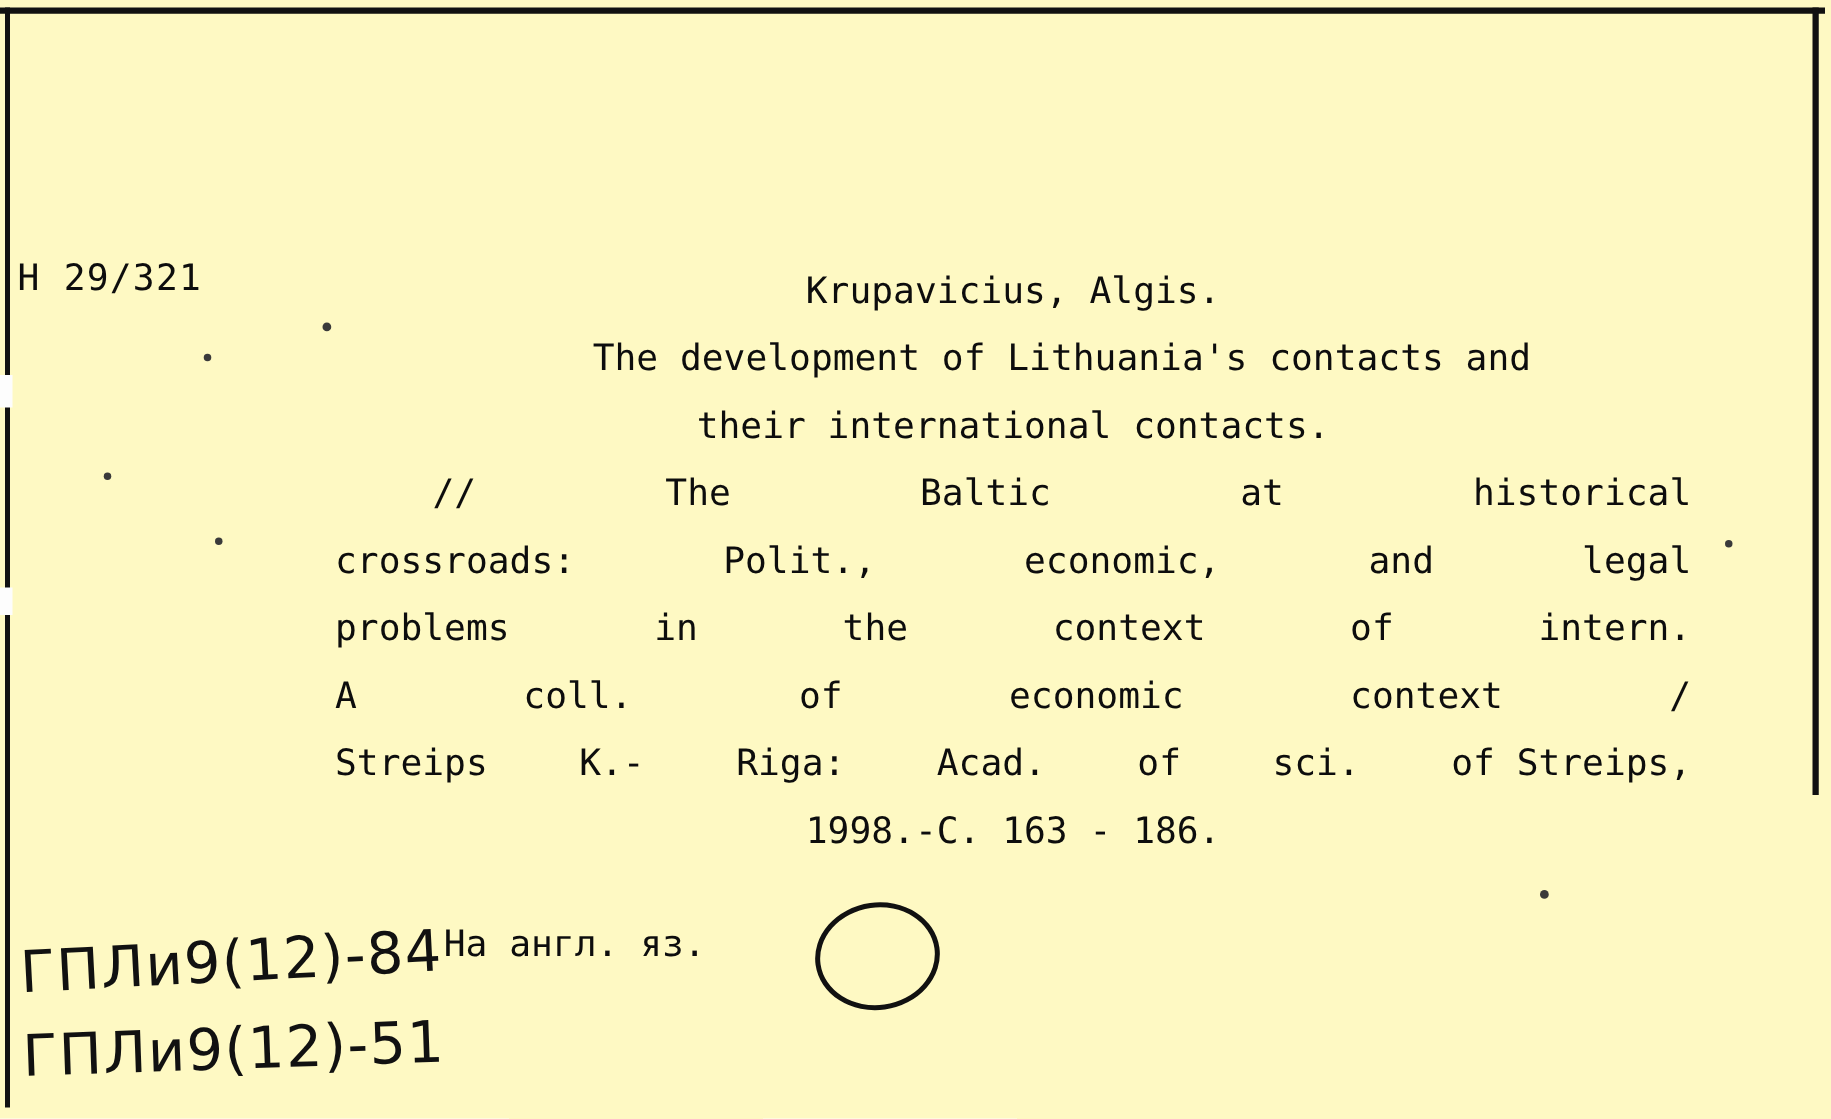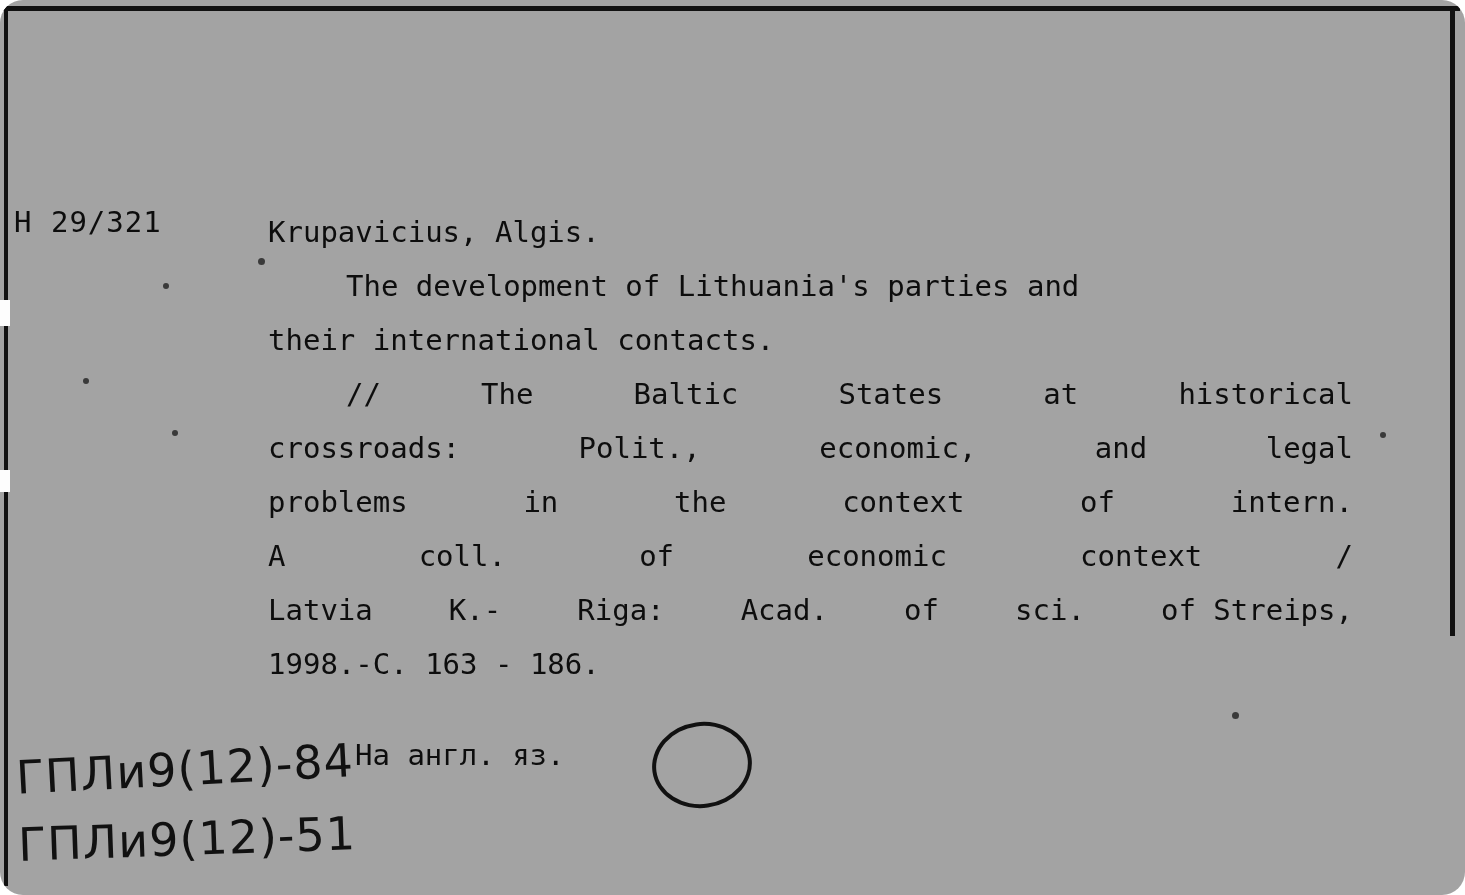--- a/index.html
+++ b/index.html
@@ -7,23 +7,22 @@
     padding: 0;
     background: #ffffff;
   }
   body {
     font-family: "DejaVu Sans Mono", monospace;
   }
   #card {
     position: relative;
     width: 1465px;
     height: 895px;
-    background: #a3a3a3;
+    background: #fef9c3;
     overflow: hidden;
-    border-radius: 23px;
   }
   
   .rule-top {
     position: absolute;
     left: 0;
     top: 6px;
     width: 1460px;
     height: 5px;
     background: #111;
   }
@@ -76,20 +75,21 @@
     position: absolute;
     left: 268px;
     top: 205px;
     width: 1085px;
     font-size: 29px;
     line-height: 54px;
     color: #0d0d0d;
   }
   .record .line {
     white-space: pre;
+    text-align: center;
   }
   .record .line.justify {
     display: flex;
     justify-content: space-between;
     white-space: pre;
   }
   .record .line.justify > span {
     white-space: pre;
   }
   .indent {
@@ -153,28 +153,27 @@
   <div class="rule-right"></div>
   <div class="rule-left"></div>
   <div class="rule-left-gap"></div>
   <div class="rule-left-gap2"></div>
 
   <div class="callno">H 29/321</div>
 
   <div class="record">
     <div class="line">Krupavicius, Algis.</div>
 
-    <div class="line indent">The development of Lithuania's parties and</div>
+    <div class="line indent">The development of Lithuania's contacts and</div>
     <div class="line">their international contacts.</div>
 
     <div class="line justify indent">
       <span>//</span>
       <span>The</span>
       <span>Baltic</span>
-      <span>States</span>
       <span>at</span>
       <span>historical</span>
     </div>
 
     <div class="line justify">
       <span>crossroads:</span>
       <span>Polit.,</span>
       <span>economic,</span>
       <span>and</span>
       <span>legal</span>
@@ -193,21 +192,21 @@
     <div class="line justify">
       <span>A</span>
       <span>coll.</span>
       <span>of</span>
       <span>economic</span>
       <span>context</span>
       <span>/</span>
     </div>
 
     <div class="line justify">
-      <span>Latvia</span>
+      <span>Streips</span>
       <span>K.-</span>
       <span>Riga:</span>
       <span>Acad.</span>
       <span>of</span>
       <span>sci.</span>
       <span>of Streips,</span>
     </div>
 
     <div class="line">1998.-C. 163 - 186.</div>
   </div>

